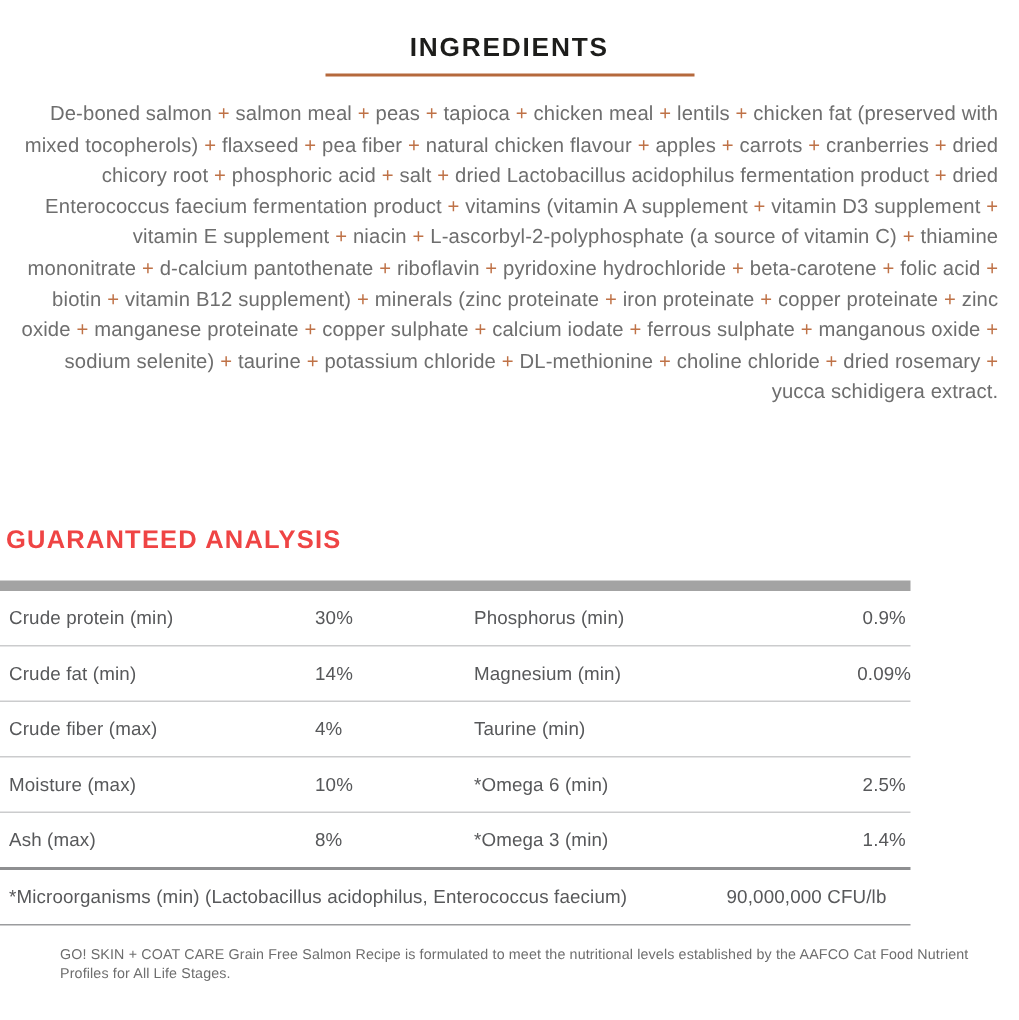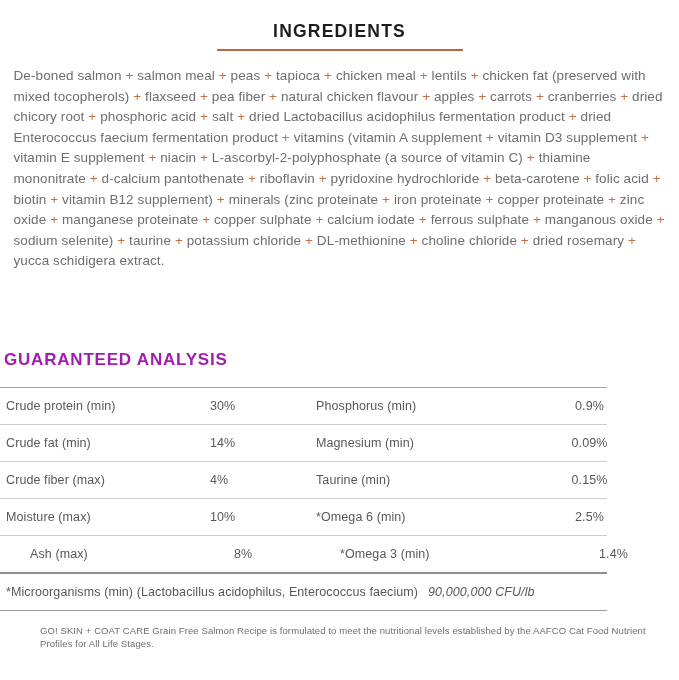--- a/index.html
+++ b/index.html
@@ -20,61 +20,61 @@
     color: #1d1d1b;
   }
   .accent-rule {
     width: 246px; height: 2px;
     margin: 7px auto 0 auto;
     background: var(--accent, #b5693c);
   }
   .ing-text {
     margin: 15px auto 0 auto;
     width: 652px;
-    text-align: left;
+    text-align: right;
     font-size: 13.5px;
     line-height: 20.6px;
     color: #6e6e6e;
     letter-spacing: 0.1px;
   }
   .ing-text .plus { color: var(--plus, #bf7247); }
 
   
   .ga-title {
     padding-left: 4px;
     font-size: 17px; font-weight: bold;
     letter-spacing: 0.8px;
-    color: #a21caf;
+    color: #ef4444;
   }
   .ga-table {
     margin-top: 17px;
-    border-top: 1px solid #a3a3a3;
+    border-top: 7px solid #a3a3a3;
     width: 607px;
   }
   .ga-row {
     display: grid;
     grid-template-columns: 210px 66px 224px 179px;
     align-items: center;
     height: 37px;
     border-bottom: 1px solid #cbcccd;
     font-size: 12.5px;
     color: #57585a;
     letter-spacing: 0.1px;
   }
-  .ga-row:nth-child(5) { border-bottom: 2px solid #8e8f91; height: 38px; padding-left: 24px; }
+  .ga-row:nth-child(5) { border-bottom: 2px solid #8e8f91; height: 38px; }
   .ga-row .l1 { padding-left: 6px; }
   .ga-row .v1 { text-align: left; }
   .ga-row .l2 { padding-left: 40px; }
   .ga-row .v2 { text-align: center; }
   .ga-row.micro {
     grid-template-columns: 1fr 179px;
     border-bottom: 1px solid #9b9c9e;
   }
   .ga-row.micro .label { padding-left: 6px; }
-  .ga-row.micro .value { text-align: left; padding-right: 16px; font-style: italic; }
+  .ga-row.micro .value { text-align: right; padding-right: 16px; }
 
   
   .footnote {
     padding-left: 5px; padding-right: 4px;
     color: #6e6e6e;
     font-size: 9.5px;
     line-height: 12.5px;
     letter-spacing: 0.1px;
   }
   .footnote.first { margin-top: 16px; }
@@ -103,21 +103,20 @@
         <div class="ga-row">
           <div class="l1">Crude fat (min)</div>
           <div class="v1">14%</div>
           <div class="l2">Magnesium (min)</div>
           <div class="v2">0.09%</div>
         </div>
         <div class="ga-row">
           <div class="l1">Crude fiber (max)</div>
           <div class="v1">4%</div>
           <div class="l2">Taurine (min)</div>
-          <div class="v2">0.15%</div>
         </div>
         <div class="ga-row">
           <div class="l1">Moisture (max)</div>
           <div class="v1">10%</div>
           <div class="l2">*Omega 6 (min)</div>
           <div class="v2">2.5%</div>
         </div>
         <div class="ga-row">
           <div class="l1">Ash (max)</div>
           <div class="v1">8%</div>

